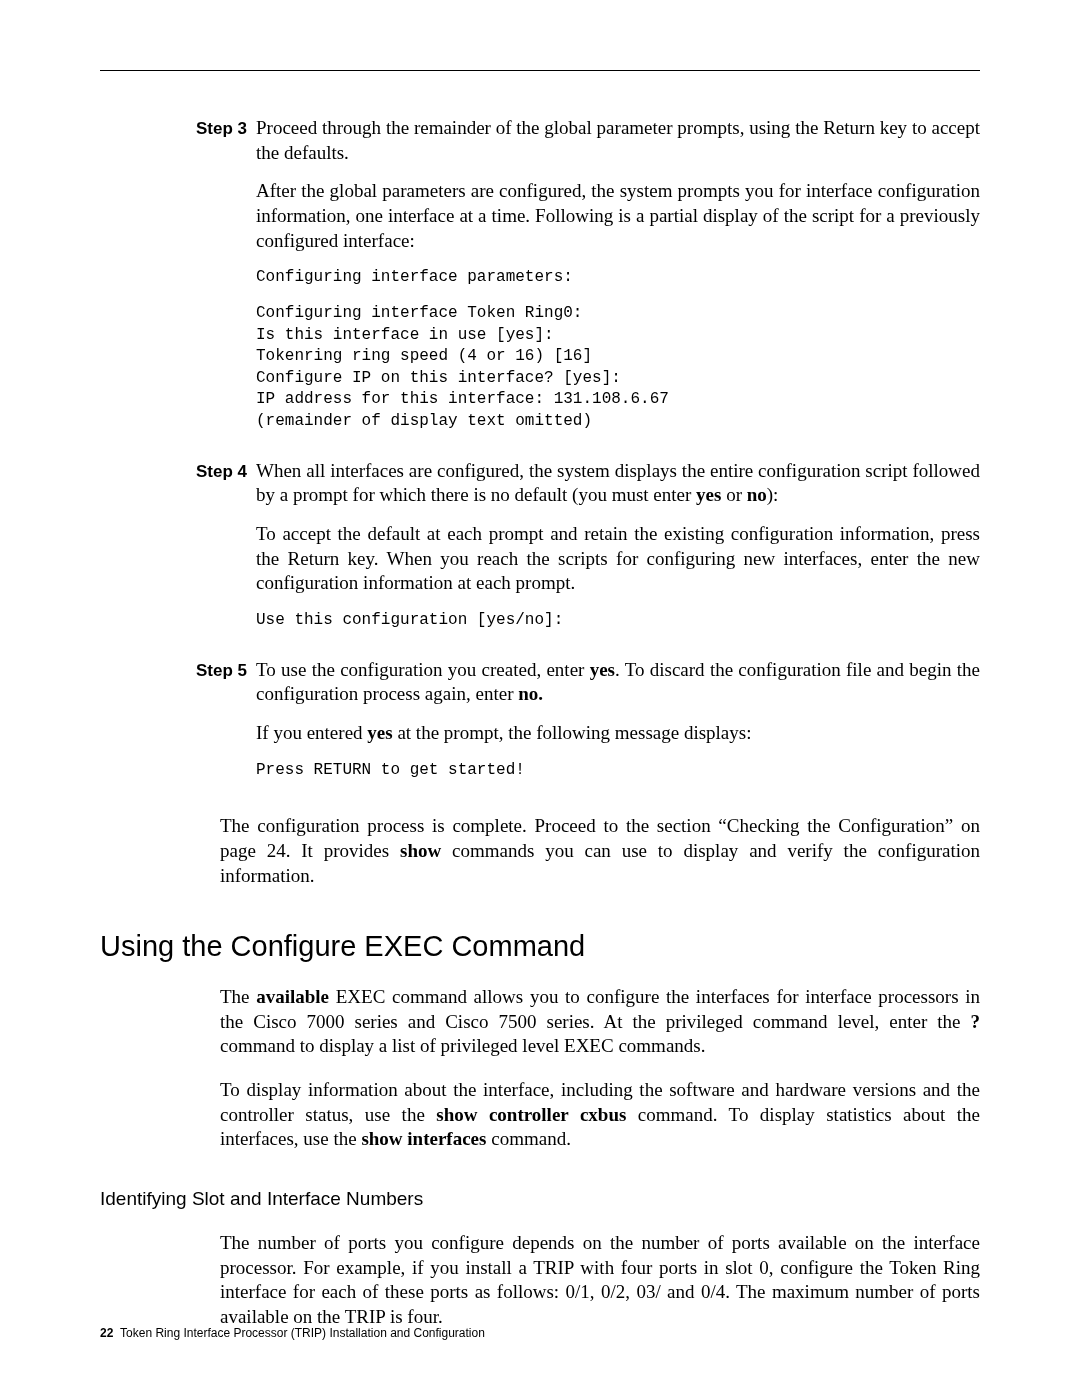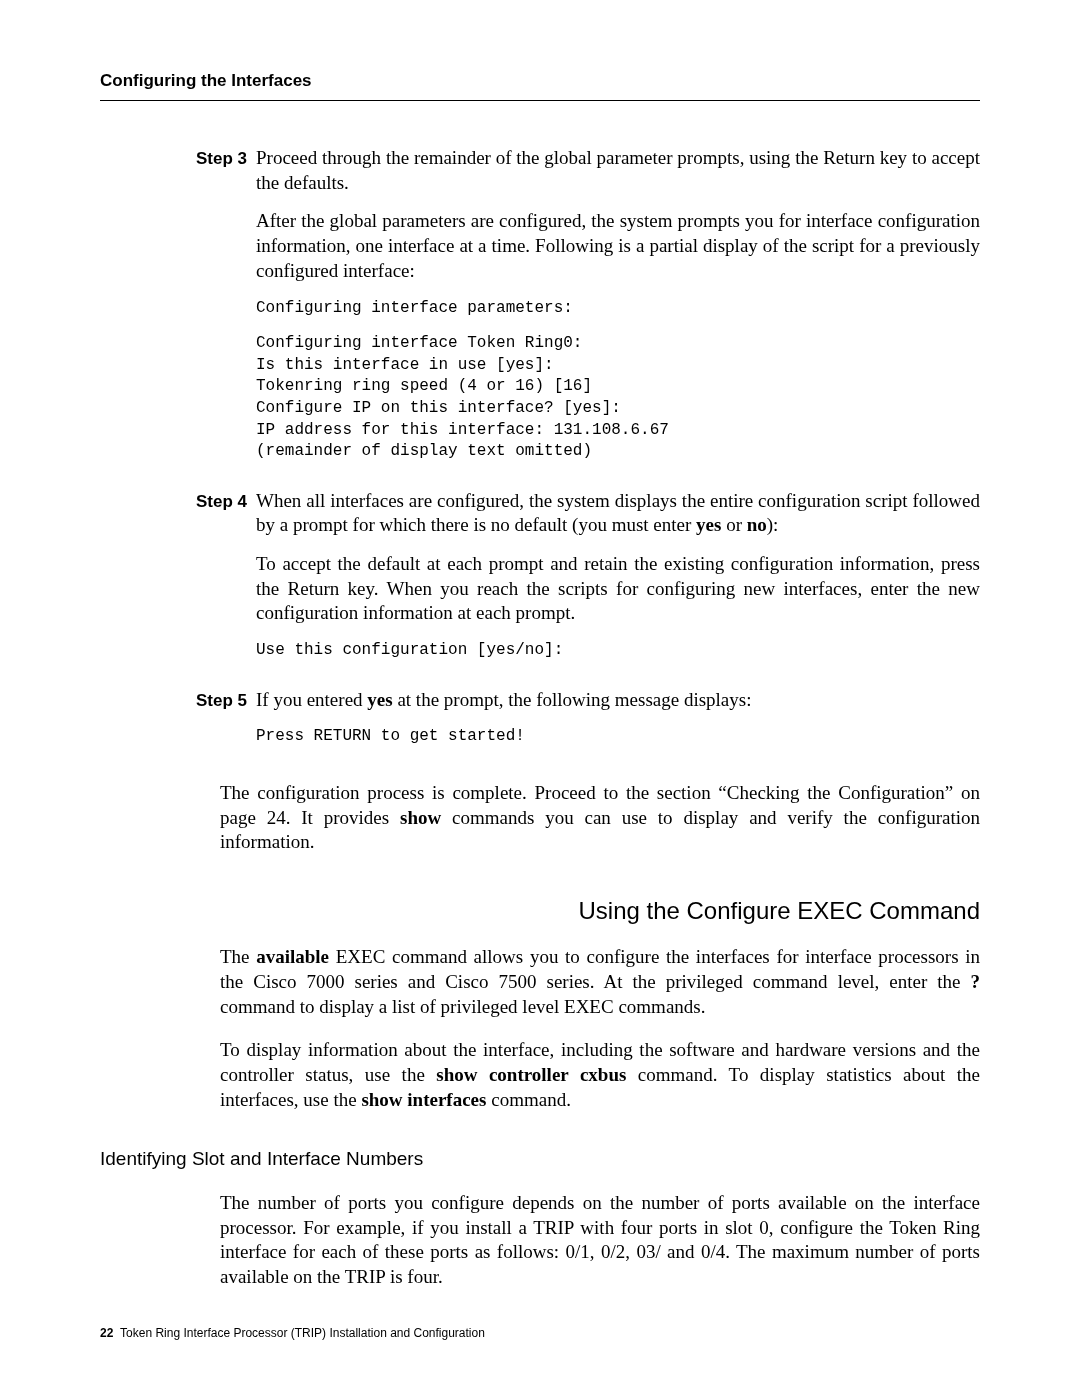--- a/index.html
+++ b/index.html
@@ -63,23 +63,22 @@
     margin: 6px 0 14px 0;
   }
   .section-para {
     margin-left: 120px;
     margin-bottom: 14px;
     text-align: justify;
   }
   h2.sec {
     font-family: Arial, Helvetica, sans-serif;
     font-weight: normal;
-    font-size: 24px;
+    font-size: 29px;
     margin: 40px 0 12px 0;
-    text-align: right;
   }
   h3.subsec {
     font-family: Arial, Helvetica, sans-serif;
     font-weight: normal;
     font-size: 19px;
     margin: 35px 0 8px 0;
   }
   .footer {
     position: absolute;
     left: 100px;
@@ -90,21 +89,20 @@
   .footer .pn {
     font-weight: bold;
   }
   b { font-weight: bold; }
 </style>
 </head>
 <body>
 
 <div class="page">
 
-  <div class="running-head">Configuring the Interfaces</div>
   <hr class="rule">
 
   <div class="step-block">
     <div class="step-label">Step 3</div>
     <div class="step-body">
       <p class="para">Proceed through the remainder of the global parameter prompts, using the Return key to accept the defaults.</p>
       <p class="para">After the global parameters are configured, the system prompts you for interface configuration information, one interface at a time. Following is a partial display of the script for a previously configured interface:</p>
       <div class="code">Configuring interface parameters:</div>
       <div class="code">Configuring interface Token Ring0:
 Is this interface in use [yes]:
@@ -122,20 +120,23 @@
         <span>When all interfaces are configured, the system displays the entire configuration script followed by a prompt for which there is no default (you must enter </span><b>yes</b><span> or </span><b>no</b><span>):</span>
       </p>
       <p class="para">To accept the default at each prompt and retain the existing configuration information, press the Return key. When you reach the scripts for configuring new interfaces, enter the new configuration information at each prompt.</p>
       <div class="code">Use this configuration [yes/no]:</div>
     </div>
   </div>
 
   <div class="step-block">
     <div class="step-label">Step 5</div>
     <div class="step-body">
+      <p class="para">
+        <span>To use the configuration you created, enter </span><b>yes</b><span>. To discard the configuration file and begin the configuration process again, enter </span><b>no.</b>
+      </p>
       <p class="para">
         <span>If you entered </span><b>yes</b><span> at the prompt, the following message displays:</span>
       </p>
       <div class="code">Press RETURN to get started!</div>
     </div>
   </div>
 
   <p class="section-para">
     <span>The configuration process is complete. Proceed to the section “Checking the Configuration” on page 24. It provides </span><b>show</b><span> commands you can use to display and verify the configuration information.</span>
   </p>

